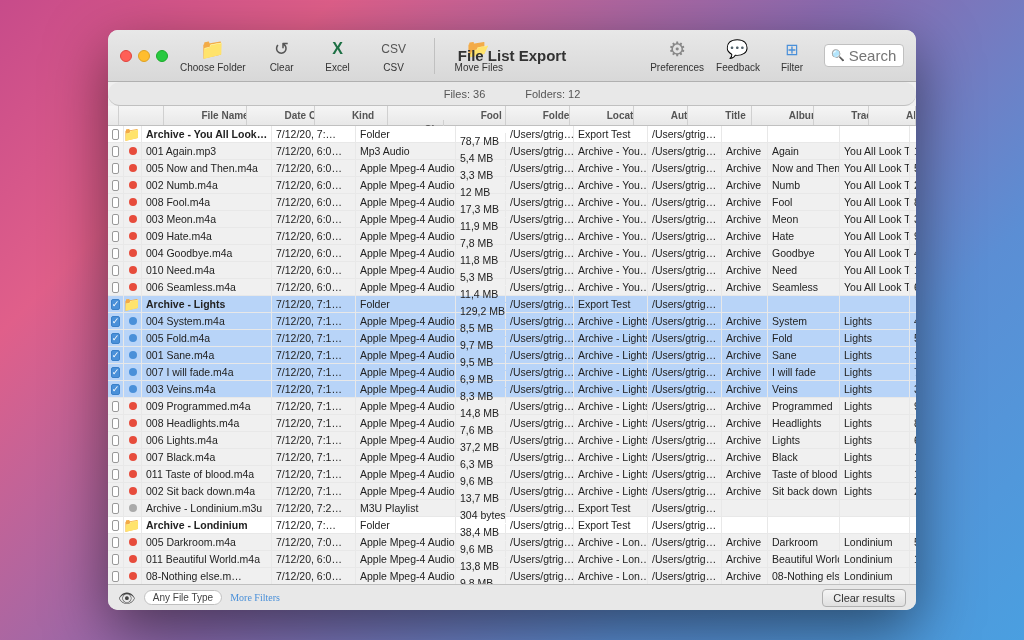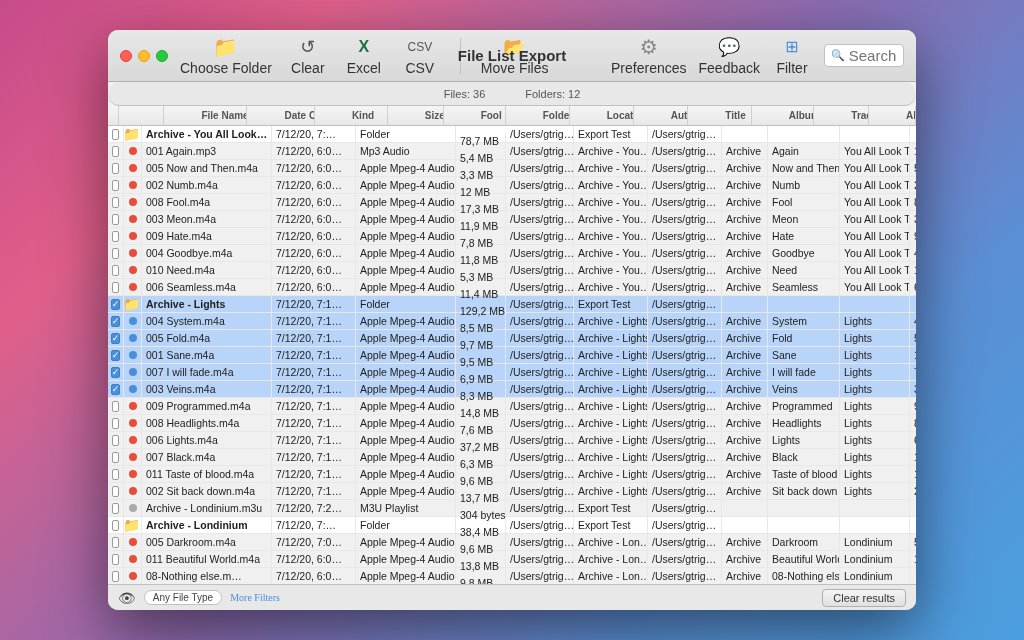--- a/index.html
+++ b/index.html
@@ -57,21 +57,21 @@
     }
     .toolbar-btn .icon-box {
       width: 28px;
       height: 22px;
       display: flex;
       align-items: center;
       justify-content: center;
       border-radius: 4px;
     }
     .toolbar-btn .btn-label {
-      font-size: 14px;
+      font-size: 10px;
       color: #333;
       white-space: nowrap;
     }
     .toolbar-sep { width: 1px; height: 36px; background: #c0c0c0; margin: 0 4px; }
     .title-center {
       position: absolute;
       left: 50%;
       transform: translateX(-50%);
       font-size: 15px;
       font-weight: 600;
@@ -111,21 +111,21 @@
       font-size: 11px;
       color: #555;
       border-radius: 12px;
     }
     .stats-item { display: flex; gap: 4px; }
     .column-header {
       display: flex;
       background: linear-gradient(to bottom, #f5f5f5, #e8e8e8);
       border-bottom: 1px solid #c0c0c0;
       height: 20px;
-      align-items: flex-end;
+      align-items: flex-start;
       font-size: 10px;
       color: #555;
       font-weight: 600;
       flex-shrink: 0;
       gap: 33px;
     }
     .col-header-cell {
       padding: 0 4px;
       border-right: 1px solid #d0d0d0;
       height: 100%;

